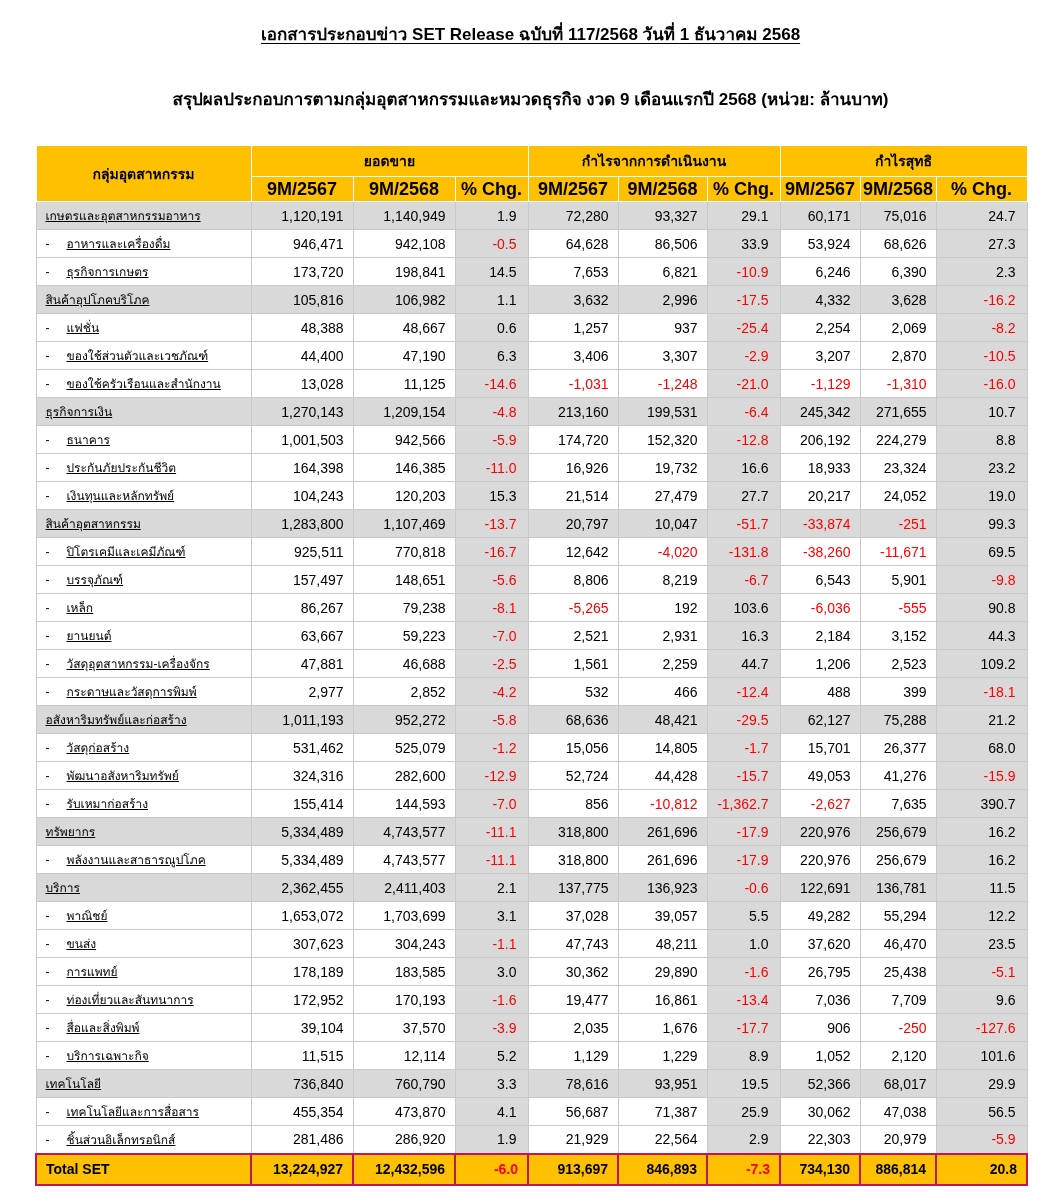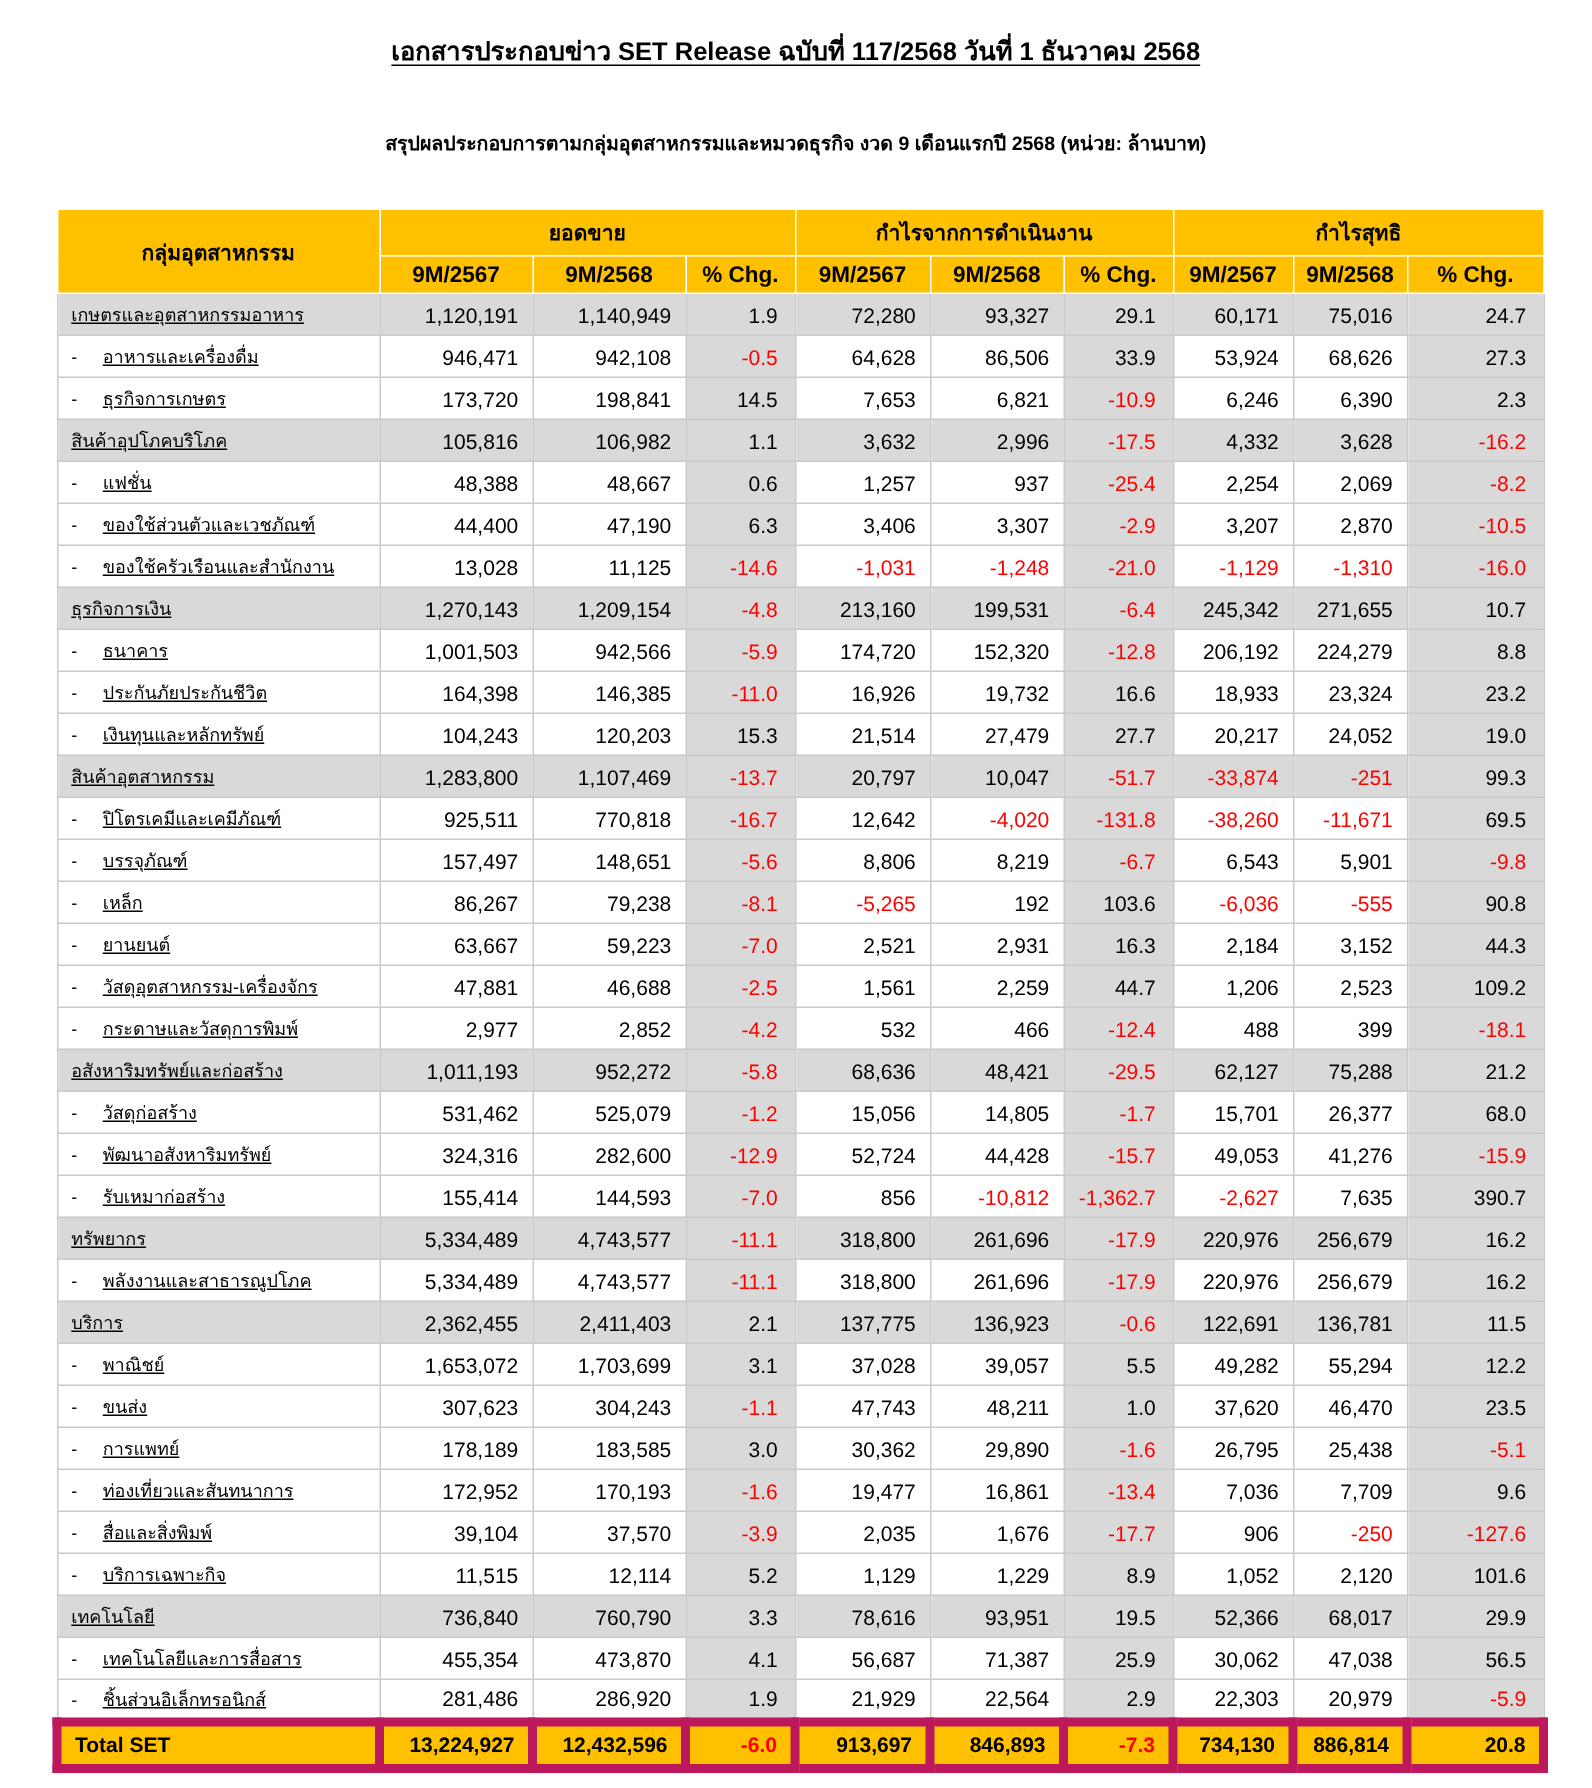--- a/index.html
+++ b/index.html
@@ -20,34 +20,34 @@
     padding-top: 20px;
     text-align: center;
     font-size: 17px;
     font-weight: bold;
     text-decoration: underline;
     text-underline-offset: 3px;
   }
   .doc-subtitle {
     margin-top: 38px;
     text-align: center;
-    font-size: 13px;
+    font-size: 17px;
     font-weight: bold;
   }
   table.set-table {
     margin: 33px 0 0 35px;
     width: 991px;
     border-collapse: collapse;
     table-layout: fixed;
   }
   thead th {
     background: var(--header-bg);
     border: 1px solid #ffffff;
     font-weight: bold;
-    font-size: 15px;
+    font-size: 18px;
     text-align: center;
     padding: 0;
   }
   thead tr.group-hdr th { height: 31px; font-size: 14px; }
   thead tr.sub-hdr th { height: 25px; }
   thead th.corner { font-size: 14.5px; margin-left: 42px; }
   tbody td {
     border: 1px solid var(--border-body);
     height: 28px;
     font-size: 14px;
@@ -62,21 +62,21 @@
     font-size: 12px;
     text-decoration: underline;
   }
   tbody td.num { text-align: right; }
   tbody td.pct { background: var(--row-gray); padding-right: 11px; }
   tbody tr.group td { background: var(--row-gray); }
   td.neg, tfoot td.neg { color: var(--neg); }
   tbody td .dash { display: inline-block; width: 21px; }
   tfoot td {
     background: var(--header-bg);
-    border: 6px solid #be185d;
+    border: 2px solid #be185d;
     font-weight: bold;
     font-size: 14px;
     height: 31px;
     padding: 0 9px 0 0;
     text-align: right;
     white-space: nowrap;
   }
   tfoot td.name { text-align: left; padding: 0 2px 0 9px; }
   tfoot td.pct { }
 </style>

